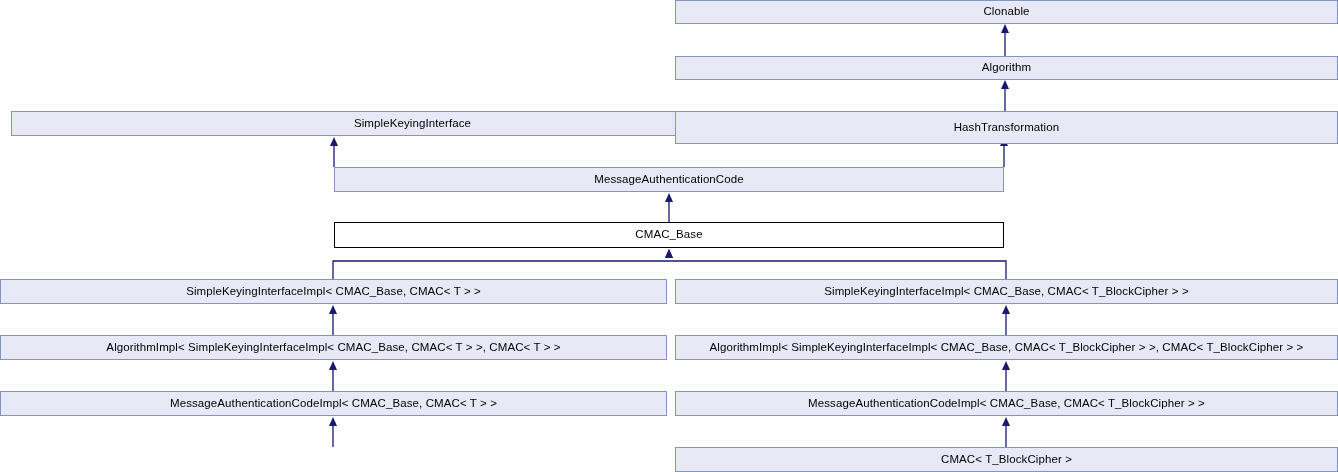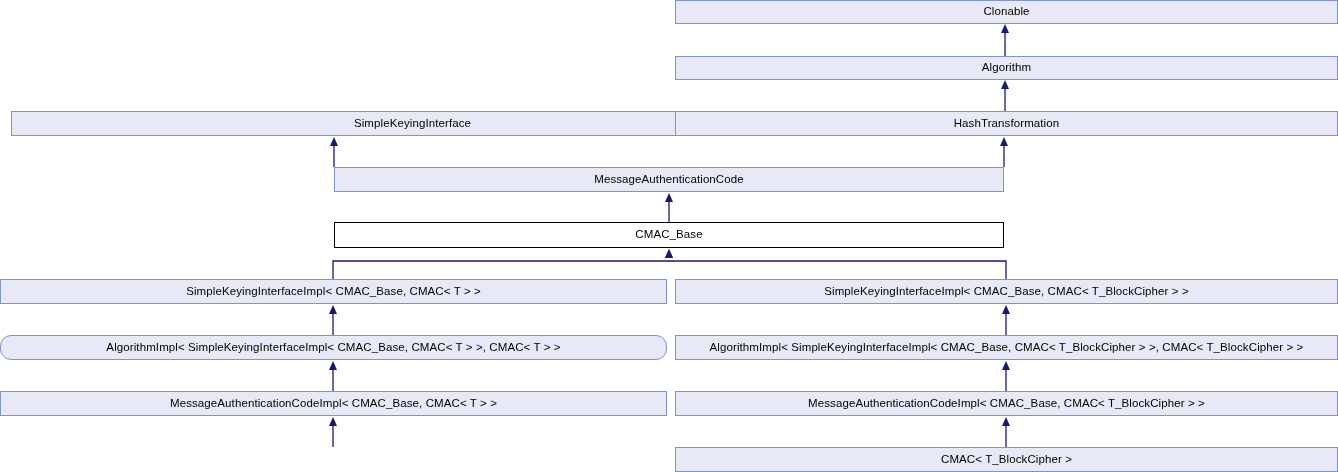--- a/index.html
+++ b/index.html
@@ -111,36 +111,36 @@
   <div id="node-layer">
       <div class="node" style="left: 675px; top: 0px; width: 663px; height: 24px;">
         <span class="label">Clonable</span>
       </div>
       <div class="node" style="left: 675px; top: 56px; width: 663px; height: 24px;">
         <span class="label">Algorithm</span>
       </div>
       <div class="node" style="left: 11px; top: 111px; width: 803px; height: 25px; align-items: center;">
         <span class="label">SimpleKeyingInterface</span>
       </div>
-      <div class="node" style="left: 675px; top: 111px; width: 663px; height: 25px;">
+      <div class="node" style="left: 675px; top: 111px; width: 663px; height: 33px;">
         <span class="label">HashTransformation</span>
       </div>
       <div class="node" style="left: 334px; top: 167px; width: 670px; height: 25px;">
         <span class="label">MessageAuthenticationCode</span>
       </div>
       <div class="node current" style="left: 334px; top: 222px; width: 670px; height: 26px;">
         <span class="label">CMAC_Base</span>
       </div>
       <div class="node" style="left: 0px; top: 279px; width: 667px; height: 25px;">
         <span class="label">SimpleKeyingInterfaceImpl&lt; CMAC_Base, CMAC&lt; T &gt; &gt;</span>
       </div>
       <div class="node" style="left: 675px; top: 279px; width: 663px; height: 25px;">
         <span class="label">SimpleKeyingInterfaceImpl&lt; CMAC_Base, CMAC&lt; T_BlockCipher &gt; &gt;</span>
       </div>
-      <div class="node" style="left: 0px; top: 335px; width: 667px; height: 25px; border-radius: 11px;">
+      <div class="node" style="left: 0px; top: 335px; width: 667px; height: 25px;">
         <span class="label">AlgorithmImpl&lt; SimpleKeyingInterfaceImpl&lt; CMAC_Base, CMAC&lt; T &gt; &gt;, CMAC&lt; T &gt; &gt;</span>
       </div>
       <div class="node" style="left: 675px; top: 335px; width: 663px; height: 25px;">
         <span class="label">AlgorithmImpl&lt; SimpleKeyingInterfaceImpl&lt; CMAC_Base, CMAC&lt; T_BlockCipher &gt; &gt;, CMAC&lt; T_BlockCipher &gt; &gt;</span>
       </div>
       <div class="node" style="left: 0px; top: 391px; width: 667px; height: 25px;">
         <span class="label">MessageAuthenticationCodeImpl&lt; CMAC_Base, CMAC&lt; T &gt; &gt;</span>
       </div>
       <div class="node" style="left: 675px; top: 391px; width: 663px; height: 25px;">
         <span class="label">MessageAuthenticationCodeImpl&lt; CMAC_Base, CMAC&lt; T_BlockCipher &gt; &gt;</span>

